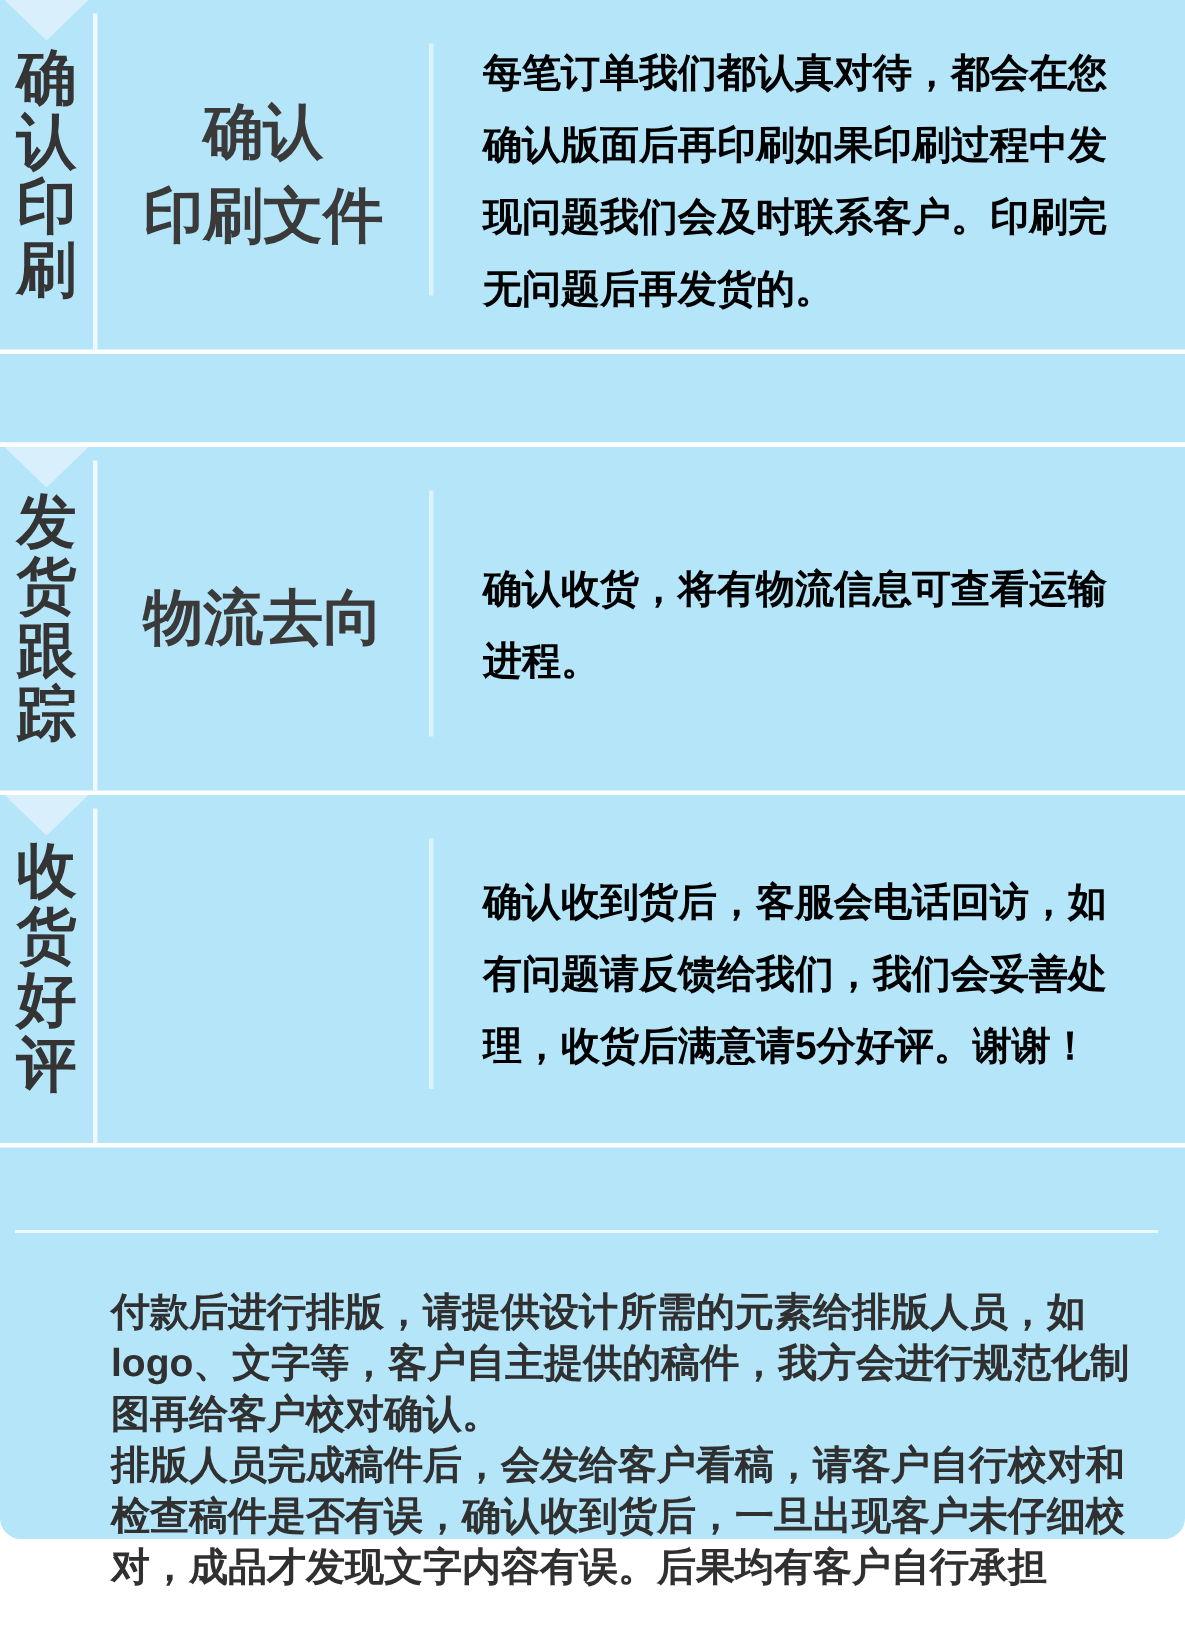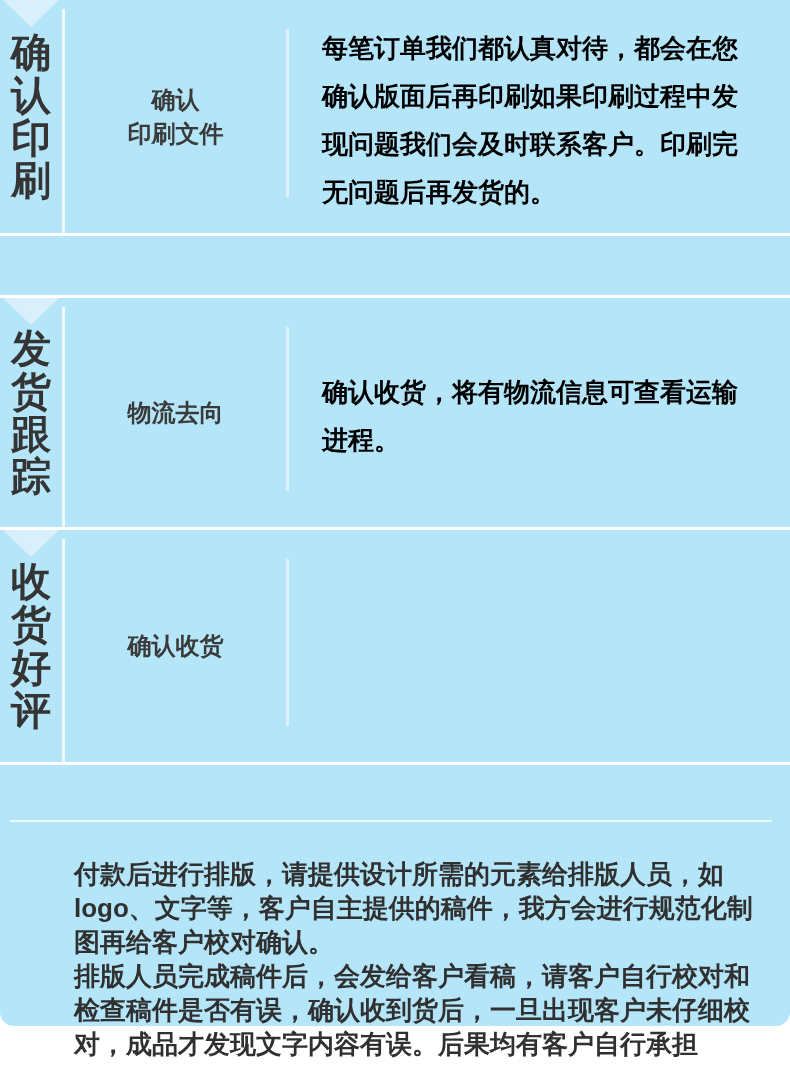--- a/index.html
+++ b/index.html
@@ -54,21 +54,21 @@
     position:absolute; left:286px; top:29px; bottom:36px; width:3px;
     background:#ddf2fc;
   }
 
   
   .mid-col {
     position:absolute; left:65px; top:0; bottom:0; width:221px;
     display:flex; align-items:center; justify-content:center;
   }
   .mid-title {
-    font-size:24px; line-height:1.38; font-weight:700;
+    font-size:40px; line-height:1.38; font-weight:700;
     color:#3a3a3a; text-align:center; white-space:pre-line;
   }
 
   
   .right-col {
     position:absolute; left:289px; top:0; bottom:0; right:0;
     display:flex; align-items:center;
     padding:6px 28px 0 33px;
   }
   .desc {
@@ -146,22 +146,22 @@
   <div class="step-section s3">
     <div class="side-col">
       <div class="side-label">收
 货
 好
 评</div>
     </div>
     <div class="chevron"></div>
     <div class="divider-left"></div>
     <div class="divider-right"></div>
-    <div class="mid-col">
-      <div class="mid-title">确认收货</div>
+    <div class="right-col">
+      <div class="desc">确认收到货后，客服会电话回访，如有问题请反馈给我们，我们会妥善处理，收货后满意请5分好评。谢谢！</div>
     </div>
   </div>
 
   <div class="gap"></div>
 
   <div class="notes-panel">
     <div class="notes-hairline"></div>
     <div class="notes-body">
       <div class="note">付款后进行排版，请提供设计所需的元素给排版人员，如logo、文字等，客户自主提供的稿件，我方会进行规范化制图再给客户校对确认。</div>
       <div class="note">排版人员完成稿件后，会发给客户看稿，请客户自行校对和检查稿件是否有误，确认收到货后，一旦出现客户未仔细校对，成品才发现文字内容有误。后果均有客户自行承担</div>

